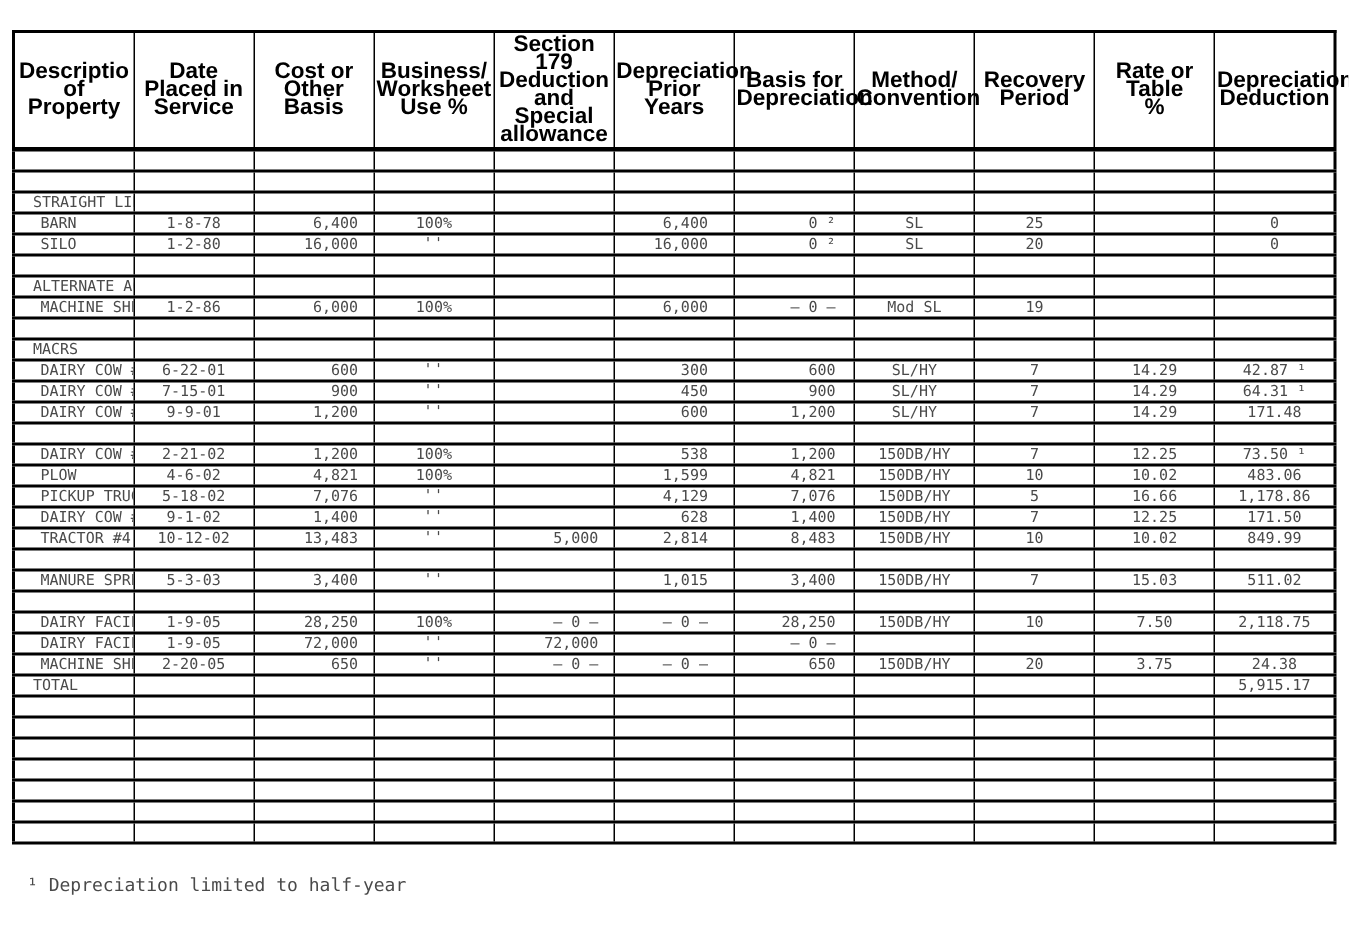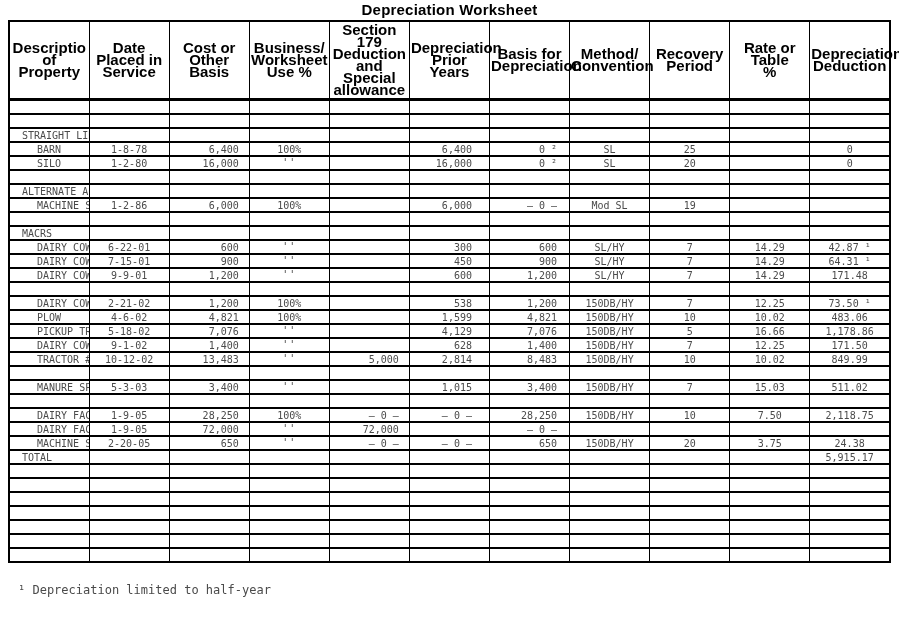--- a/index.html
+++ b/index.html
@@ -50,36 +50,35 @@
   table.ws td:nth-child(3){text-align:right;padding-right:10px;}
   table.ws td:nth-child(4){text-align:center;}
   table.ws td:nth-child(5){text-align:right;padding-right:10px;}
   table.ws td:nth-child(6){text-align:right;padding-right:17px;}
   table.ws td:nth-child(7){text-align:right;padding-right:12px;}
   table.ws td:nth-child(8){text-align:center;}
   table.ws td:nth-child(9){text-align:center;}
   table.ws td:nth-child(10){text-align:center;}
   table.ws td:nth-child(11){text-align:center;}
   tr.section td:first-child{padding-left:12px;}
-  tr.item td:first-child{padding-left:27px;}
+  tr.item td:first-child{padding-left:17px;}
   tr.total td:first-child{padding-left:12px;margin-left:27px;}
   td.ditto{font-size:8px;vertical-align:top;line-height:8px;padding-top:2px;letter-spacing:1px;}
   .footnote{
     position:absolute;left:18px;
     font-family:"DejaVu Sans Mono",monospace;
     font-size:12px;color:#4a4a4a;
   }
   #fn1{top:583px;}
   #fn2{top:606px;margin-top:25px;}
 </style>
 </head>
 <body>
 
 <div class="page">
-  <div class="title">Depreciation Worksheet</div>
 
   <table class="ws">
     <thead>
       <tr>
           <th>Descriptio of Property</th>
           <th>Date
 Placed in
 Service</th>
           <th>Cost or
 Other

